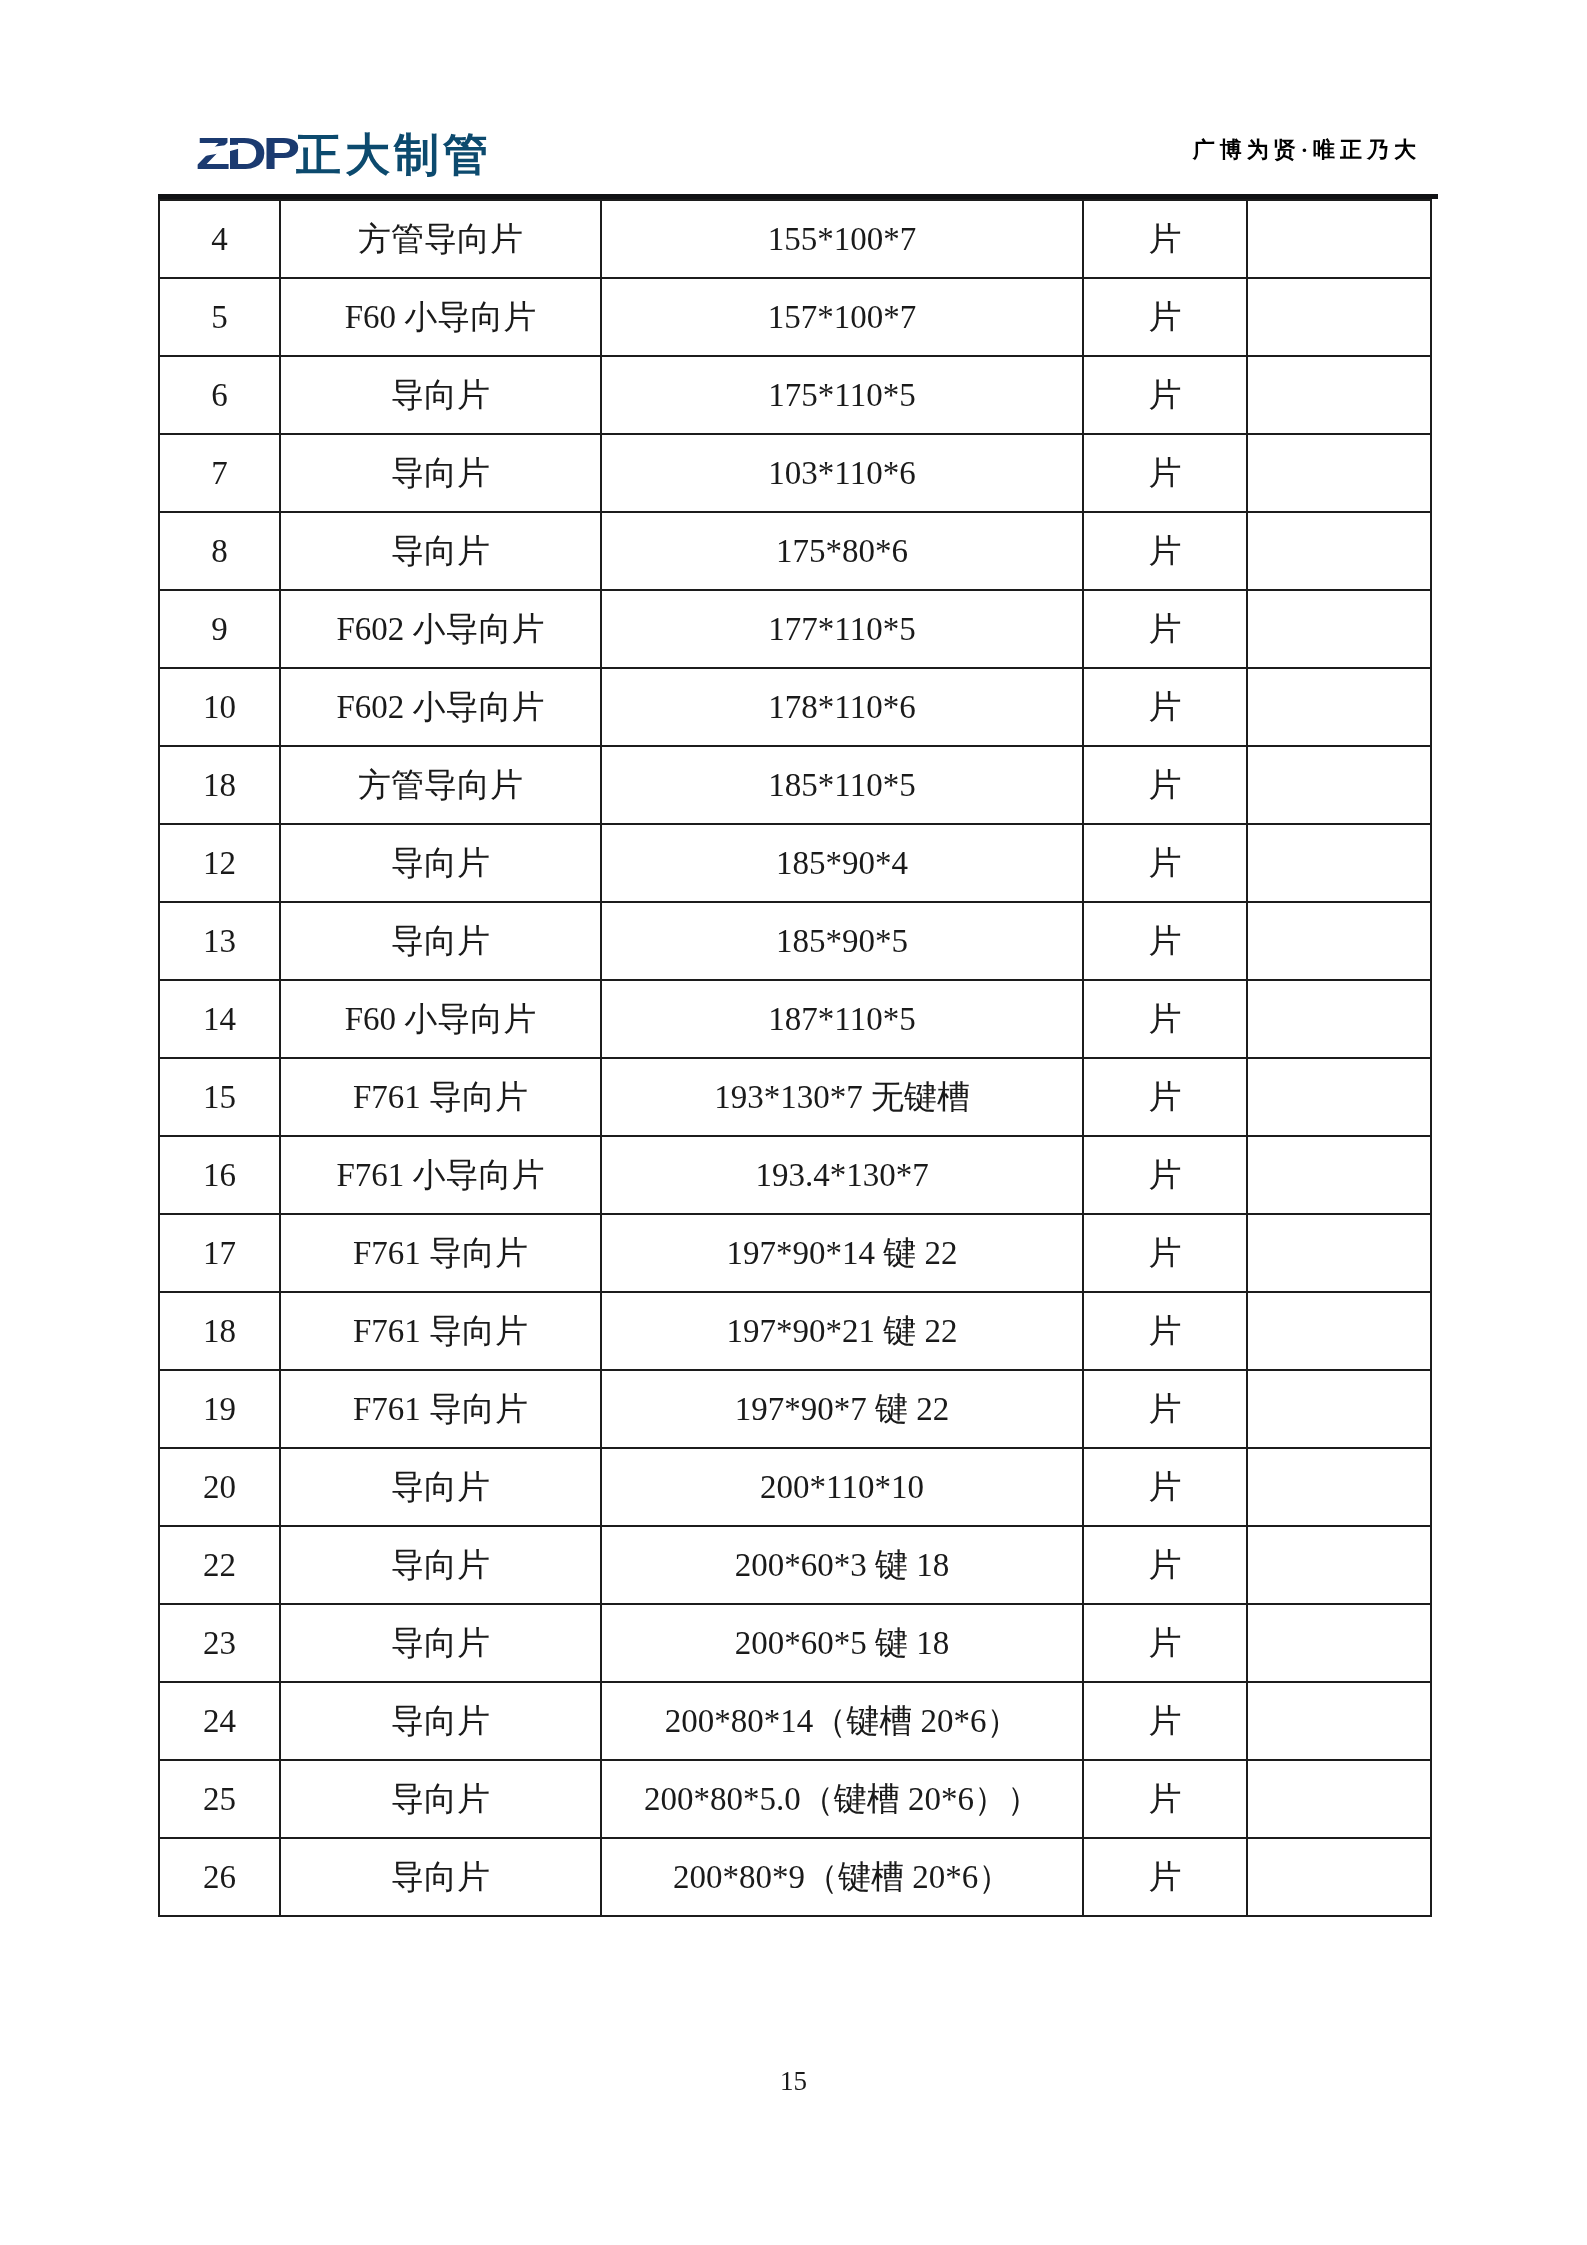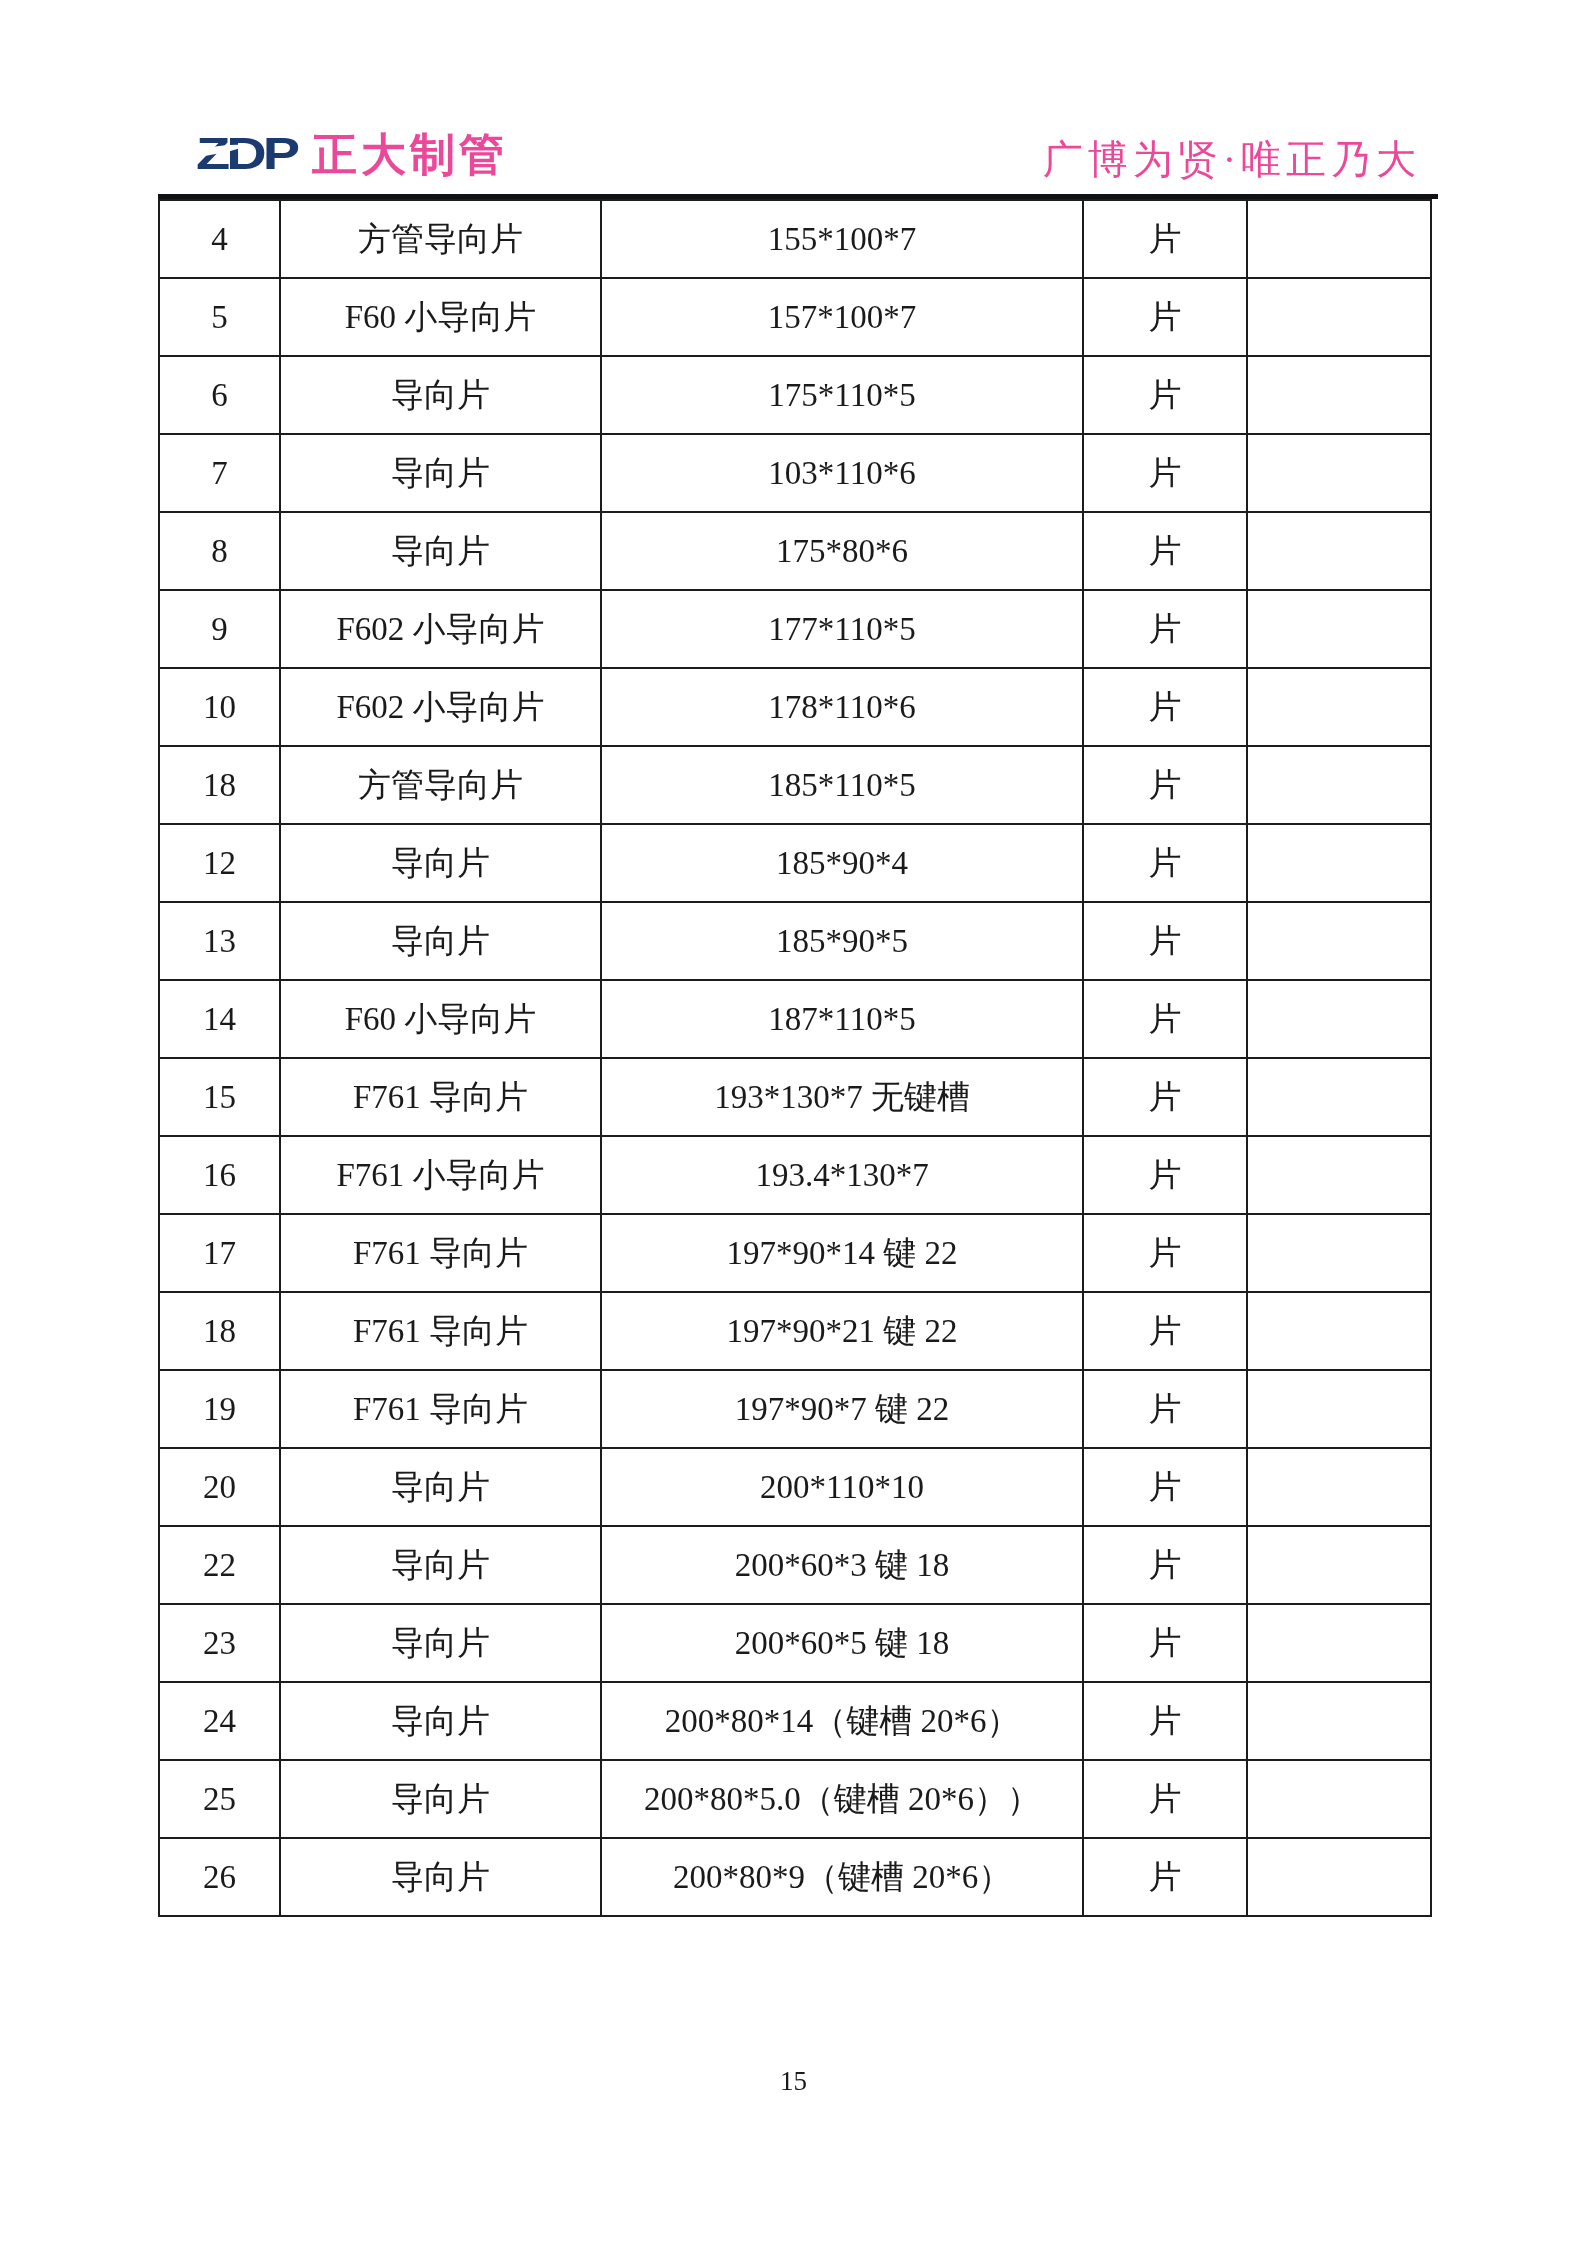--- a/index.html
+++ b/index.html
@@ -43,31 +43,30 @@
     height: 10px;
     background: #ffffff;
     border-radius: 0 100% 100% 0 / 0 60% 60% 0;
     transform: rotate(-11deg);
   }
   .logo-cn {
     font-family: "Liberation Sans", "DejaVu Sans", sans-serif;
     font-weight: 700;
     font-size: 45px;
     line-height: 1;
-    color: #ec4899;
-    margin-left: 16px;
+    color: #0c4a6e;
     letter-spacing: 4px;
   }
   .slogan {
     position: absolute;
     top: 138px;
     right: 166px;
-    font-size: 40px;
-    font-weight: 400;
-    color: #ec4899;
+    font-size: 22px;
+    font-weight: 700;
+    color: #000000;
     letter-spacing: 5px;
     line-height: 1.1;
     white-space: nowrap;
   }
   .header-rule {
     position: absolute;
     left: 158px;
     top: 194px;
     width: 1280px;
     height: 5px;

